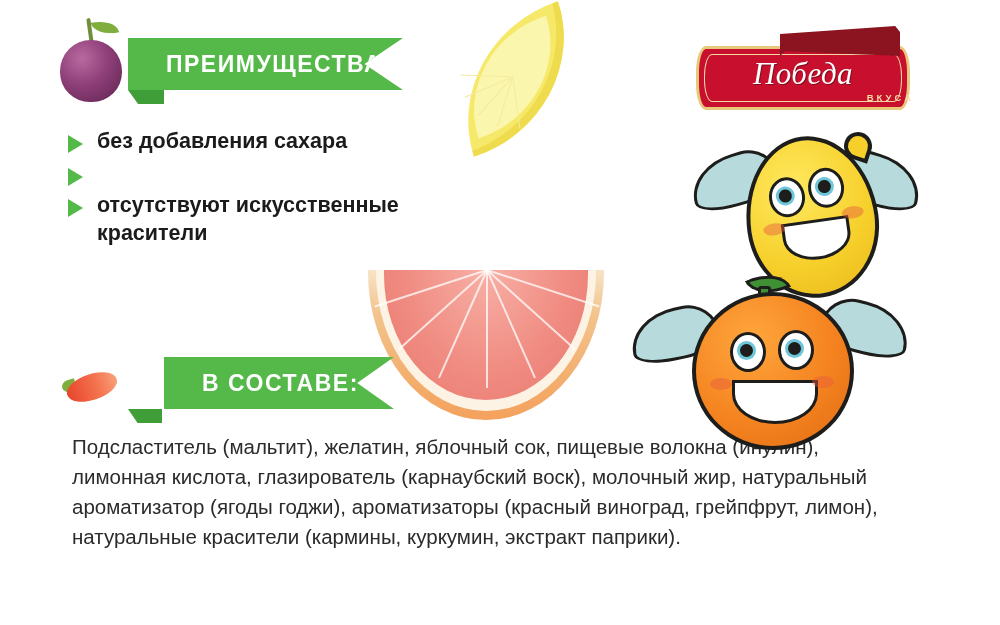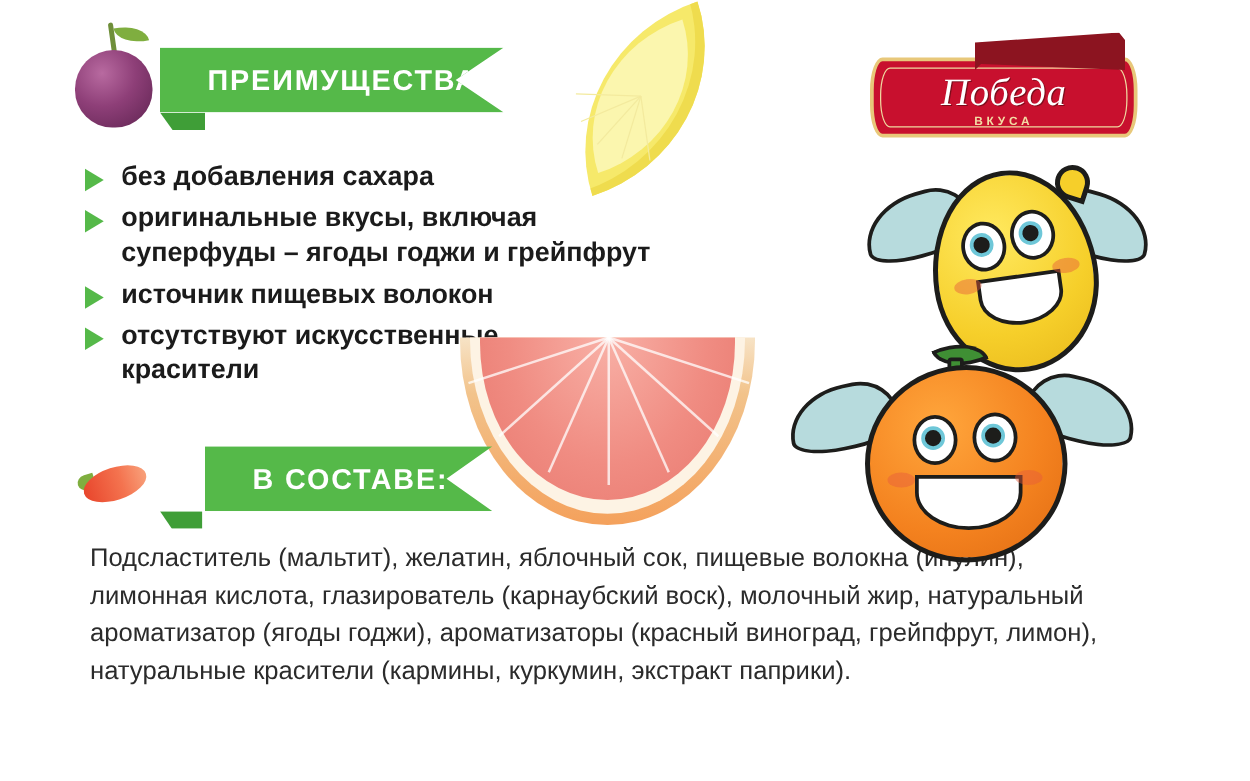--- a/index.html
+++ b/index.html
@@ -171,21 +171,21 @@
     font-style: italic;
     font-size: 31px;
     letter-spacing: 0.5px;
     text-shadow: 1px 1px 0 #7d0d1c;
   }
   .logo-sub {
     position: absolute;
     left: 0;
     top: 68px;
     width: 222px;
-    text-align: center;
+    text-align: right;
     color: #f3dca4;
     font-size: 9.5px;
     letter-spacing: 3px;
     font-weight: bold;
   }
 
   
   
   .grape {
     position: absolute;
@@ -492,26 +492,20 @@
     <div class="logo-sub">ВКУСА</div>
   </div>
 
   <div class="benefits">
     <div class="benefit-row">
       <div class="bullet-arrow"></div>
       <div class="benefit-text">без добавления сахара</div>
     </div>
     <div class="benefit-row">
       <div class="bullet-arrow"></div>
-      <div class="benefit-text">оригинальные вкусы, включая
-суперфуды – ягоды годжи и грейпфрут</div>
-    </div>
-    <div class="benefit-row">
-      <div class="bullet-arrow"></div>
-      <div class="benefit-text">источник пищевых волокон</div>
     </div>
     <div class="benefit-row">
       <div class="bullet-arrow"></div>
       <div class="benefit-text">отсутствуют искусственные
 красители</div>
     </div>
   </div>
 
   <div class="grapefruit-wedge">
     <div class="rind"></div>

